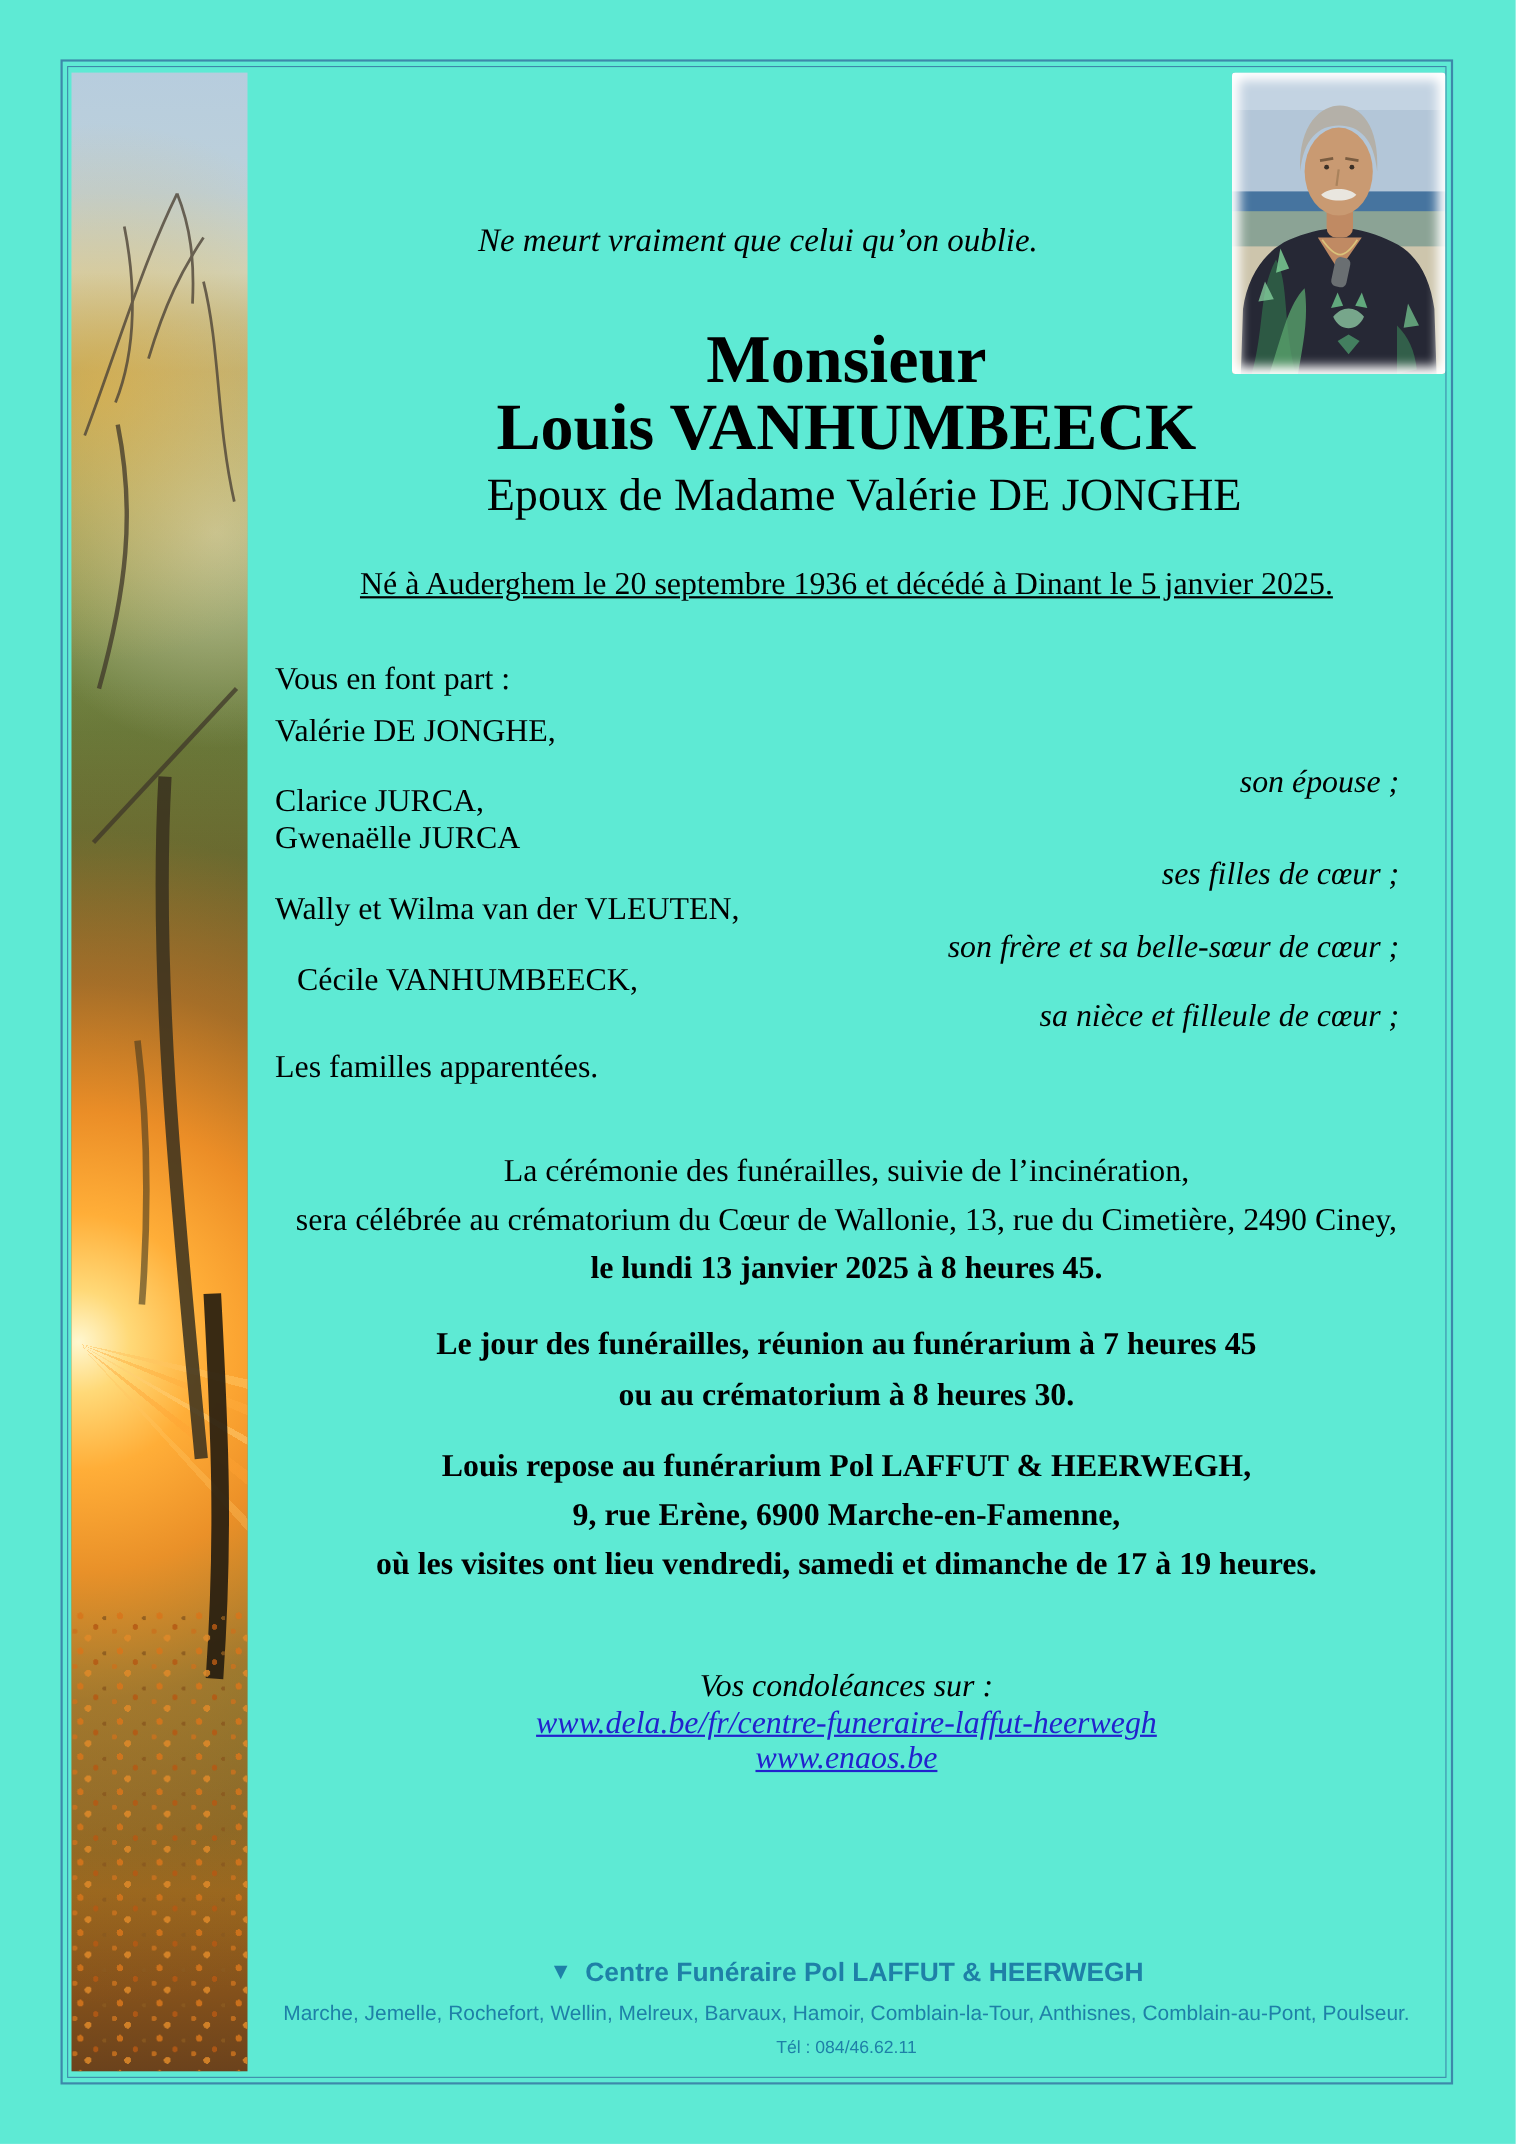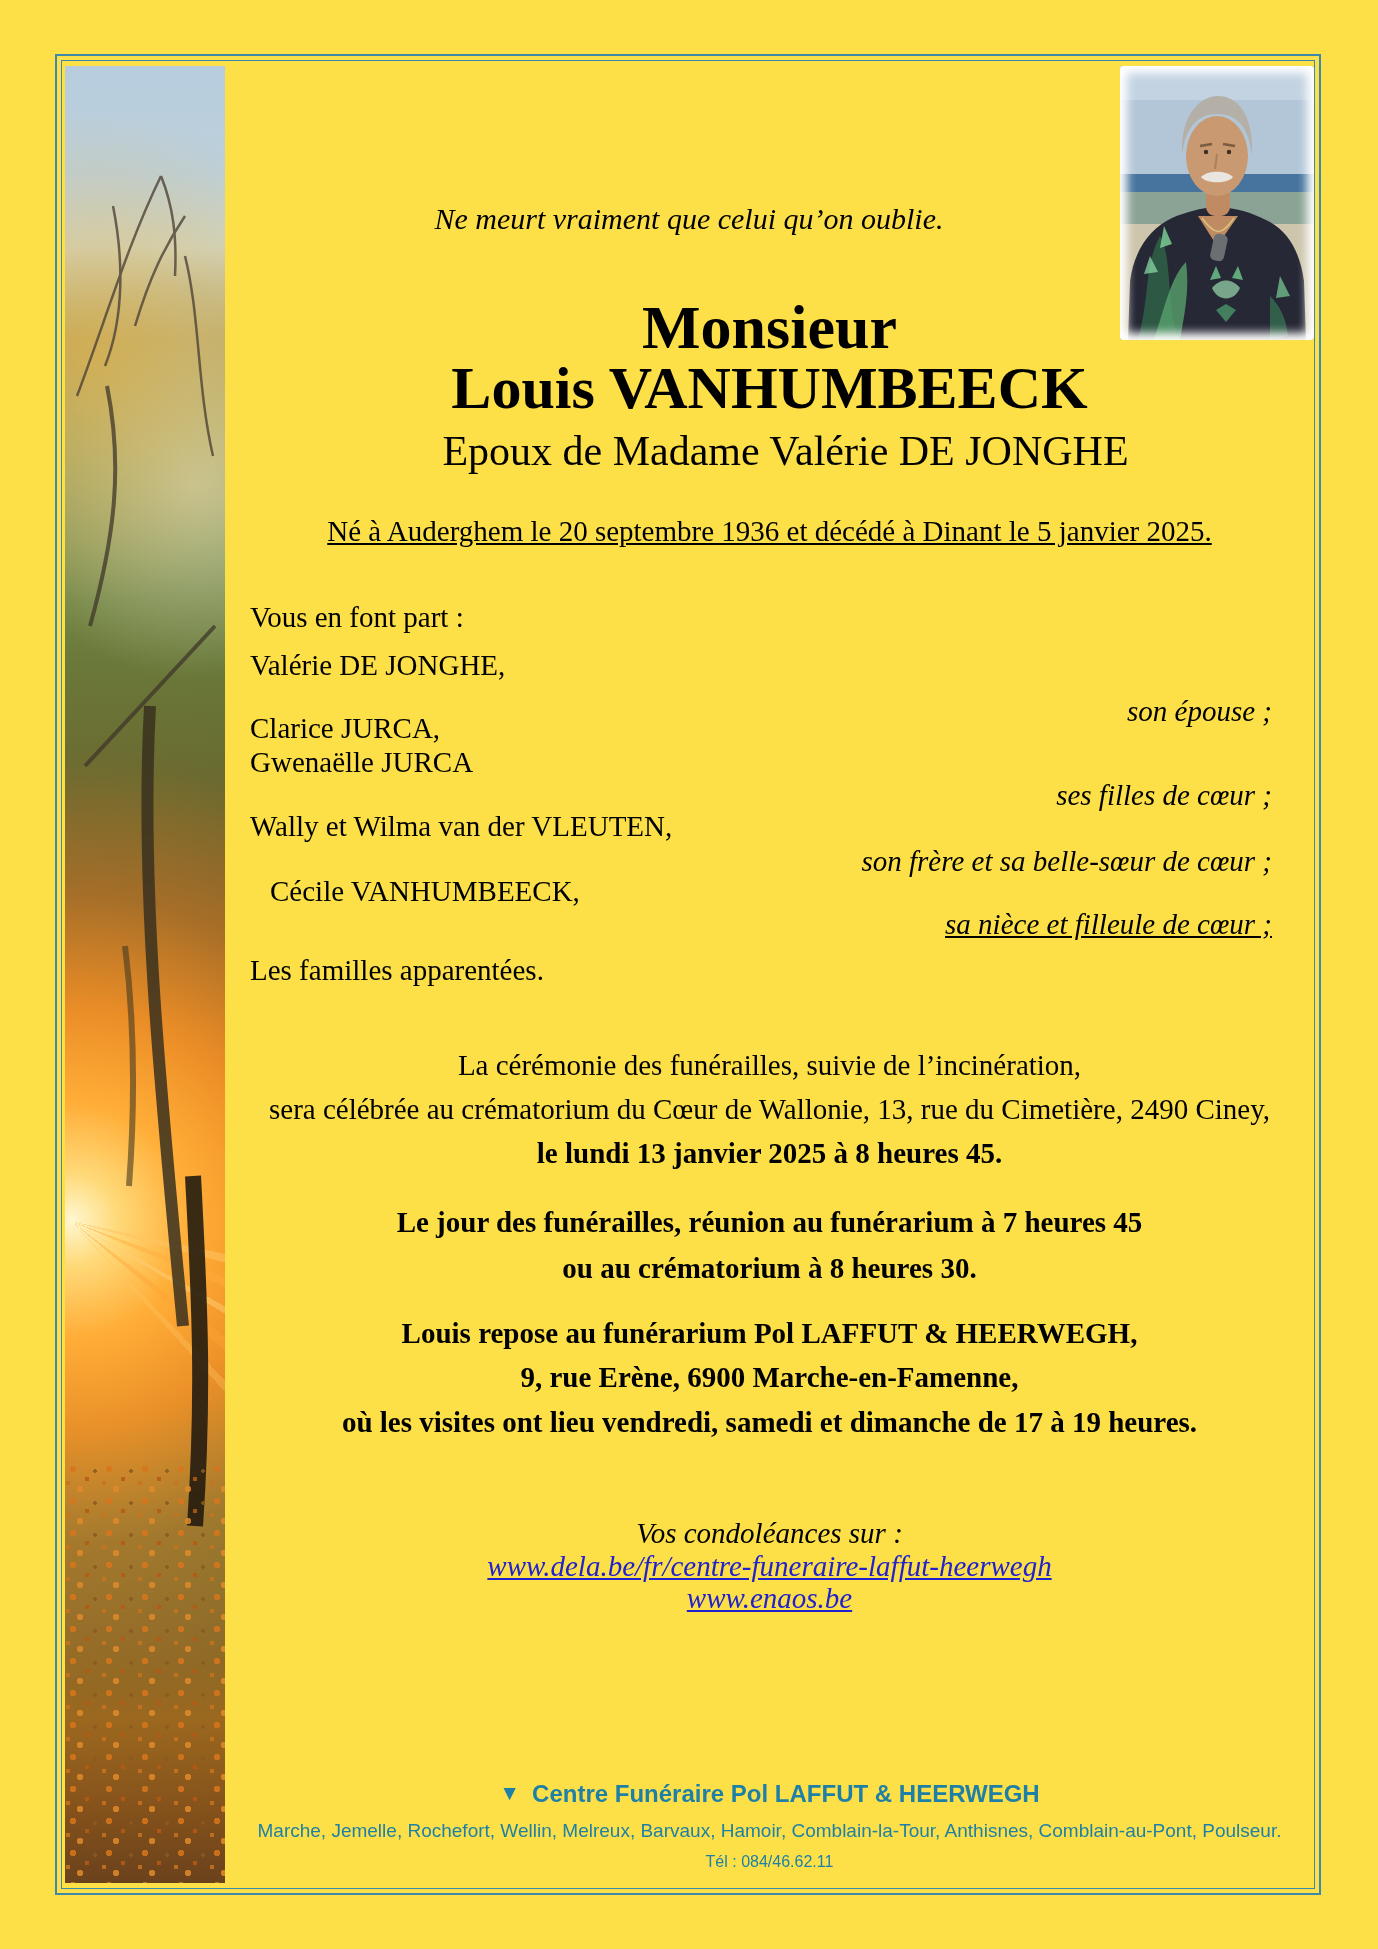--- a/index.html
+++ b/index.html
@@ -1,17 +1,17 @@
 <!DOCTYPE html>
 <html><head>
 <meta charset="utf-8">
 <style>
   html,body { margin:0; padding:0; background:#ffffff; }
   .page {
-    position:relative; width:1378px; height:1949px; background:#fde047;
+    position:relative; width:1378px; height:1949px; background:#5eead4;
     font-family:"Liberation Serif", serif; color:#000; overflow:hidden;
   }
   
   .border-outer {
     position:absolute; left:55px; top:54px; width:1266px; height:1841px;
     border:2px solid #3d89aa; box-sizing:border-box;
   }
   .border-inner {
     position:absolute; left:61px; top:60px; width:1254px; height:1829px;
     border:1px solid #3d89aa; box-sizing:border-box;
@@ -77,21 +77,21 @@
 
   .t-intro    { top:600px; }
   .t-fam-a1   { top:648px; }
   .t-rel-a    { top:694px; }
   .t-fam-b1   { top:711px; }
   .t-fam-b2   { top:745px; }
   .t-rel-b    { top:778px; }
   .t-fam-c1   { top:809px; }
   .t-rel-c    { top:844px; }
   .t-fam-d1   { top:874px;margin-left:20px; }
-  .t-rel-d    { top:907px;text-decoration:underline; }
+  .t-rel-d    { top:907px; }
   .t-families { top:953px; }
 
   .t-cer1 { top:1048px; }
   .t-cer2 { top:1092px; }
   .t-cer3 { top:1136px; }
   .t-meet1 { top:1205px; }
   .t-meet2 { top:1251px; }
   .t-rep1 { top:1316px; }
   .t-rep2 { top:1360px; }
   .t-rep3 { top:1405px; }

